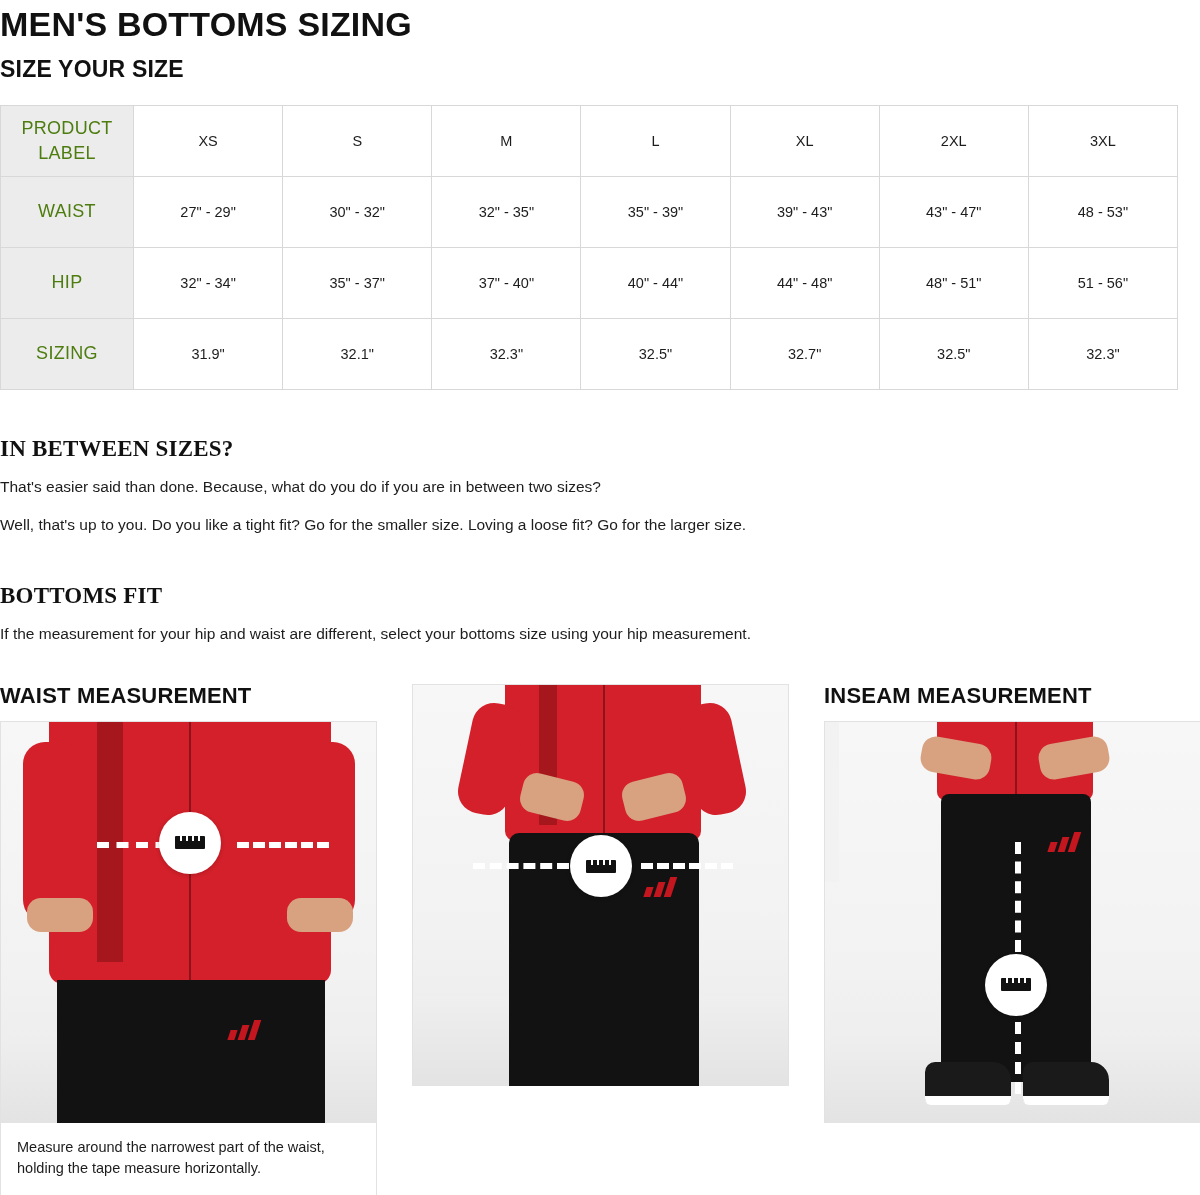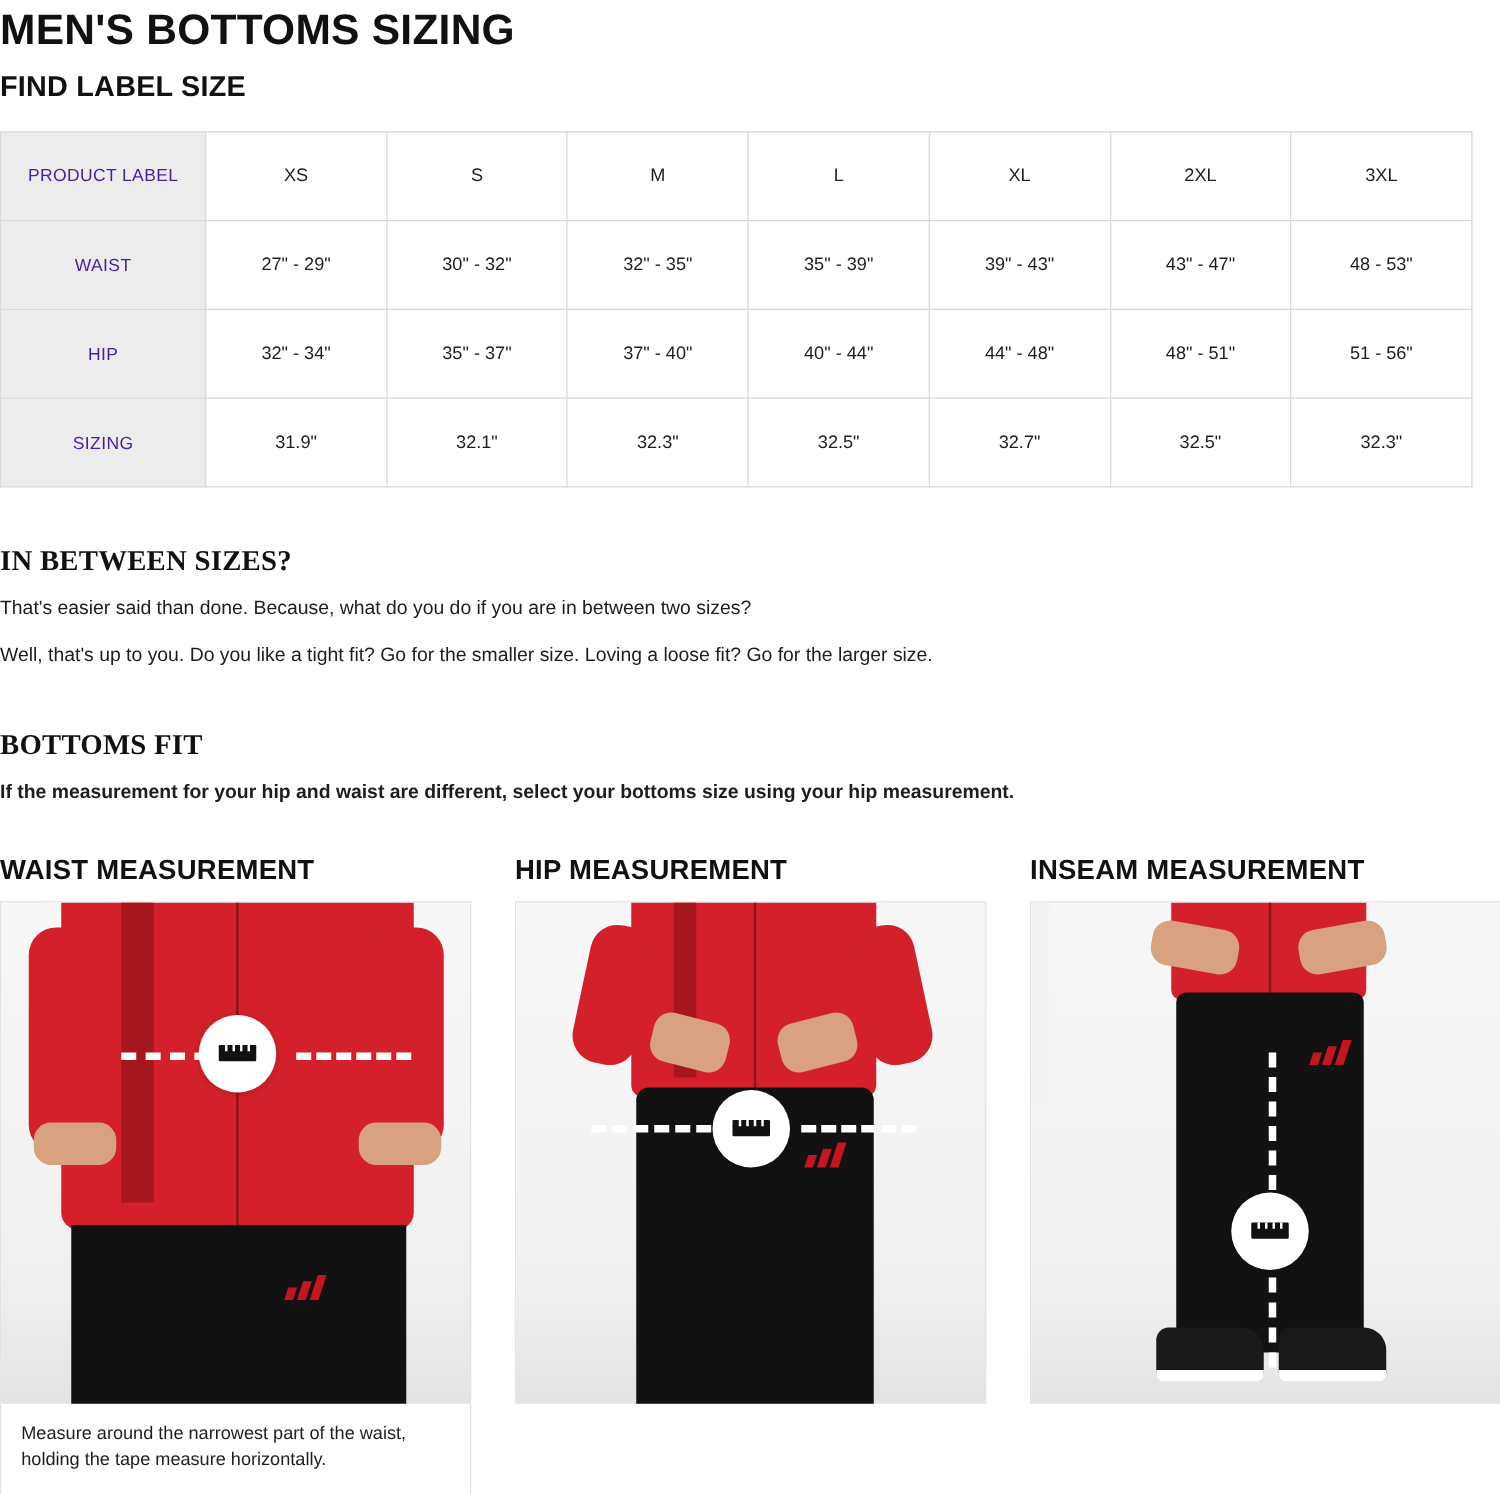--- a/index.html
+++ b/index.html
@@ -62,38 +62,38 @@
     height: 71px;
     text-align: center;
     vertical-align: middle;
     font-size: 14.5px;
     font-weight: normal;
     color: #1d1d1d;
     padding: 4px 6px;
   }
   .size-table .rowhead {
     background: #ececec;
-    width: 164px;
-    font-size: 14px;
+    width: 133px;
+    font-size: 18px;
     letter-spacing: 0.3px;
-    color: #4c1d95;
+    color: #4d7c0f;
   }
   .size-table thead .rowhead {
     line-height: 1.35;
   }
   .size-table thead td {
     font-size: 14.5px;
     color: #1d1d1d;
   }
 
   
   .block-between { margin-top: 46px; }
   .block-between .line { margin-top: 14px; }
   .block-fit { margin-top: 46px; }
-  .block-fit .line { margin-top: 14px; font-weight: bold; }
+  .block-fit .line { margin-top: 14px; }
 
   
   .cards {
     display: flex;
     gap: 35px;
     margin-top: 38px;
   }
   .card {
     width: 377px;
     flex: 0 0 377px;
@@ -218,21 +218,21 @@
     height: 5px;
     background: #ffffff;
   }
 </style>
 </head>
 <body>
 
 <div class="page">
 
   <div class="h1">MEN'S BOTTOMS SIZING</div>
-  <div class="h2">FIND LABEL SIZE</div>
+  <div class="h2">SIZE YOUR SIZE</div>
 
   <table class="size-table">
     <thead>
       <tr>
         <td class="rowhead">PRODUCT LABEL</td>
         <td>XS</td>
         <td>S</td>
         <td>M</td>
         <td>L</td>
         <td>XL</td>
@@ -317,21 +317,20 @@
               <i style="left:11px"></i>
               <i style="left:17px"></i>
               <i style="left:23px"></i>
           </div>
         </div>
       </div>
       <div class="card-caption">Measure around the narrowest part of the waist, holding the tape measure horizontally.</div>
     </div>
 
     <div class="card">
-      <div class="card-title">HIP MEASUREMENT</div>
       <div class="card-figure">
         <div class="photo-bg"></div>
         <div class="floor"></div>
 
         <div class="torso" style="left:92px; top:0px; width:196px; height:156px; border-radius:0 0 10px 10px;"></div>
         <div class="torso-shade" style="left:126px; top:0px; width:18px; height:140px;"></div>
         <div class="zip" style="left:190px; top:0px; height:156px;"></div>
 
         <div class="arm" style="left:52px; top:18px; width:52px; height:112px; transform:rotate(12deg);"></div>
         <div class="arm" style="left:274px; top:18px; width:52px; height:112px; transform:rotate(-12deg);"></div>

